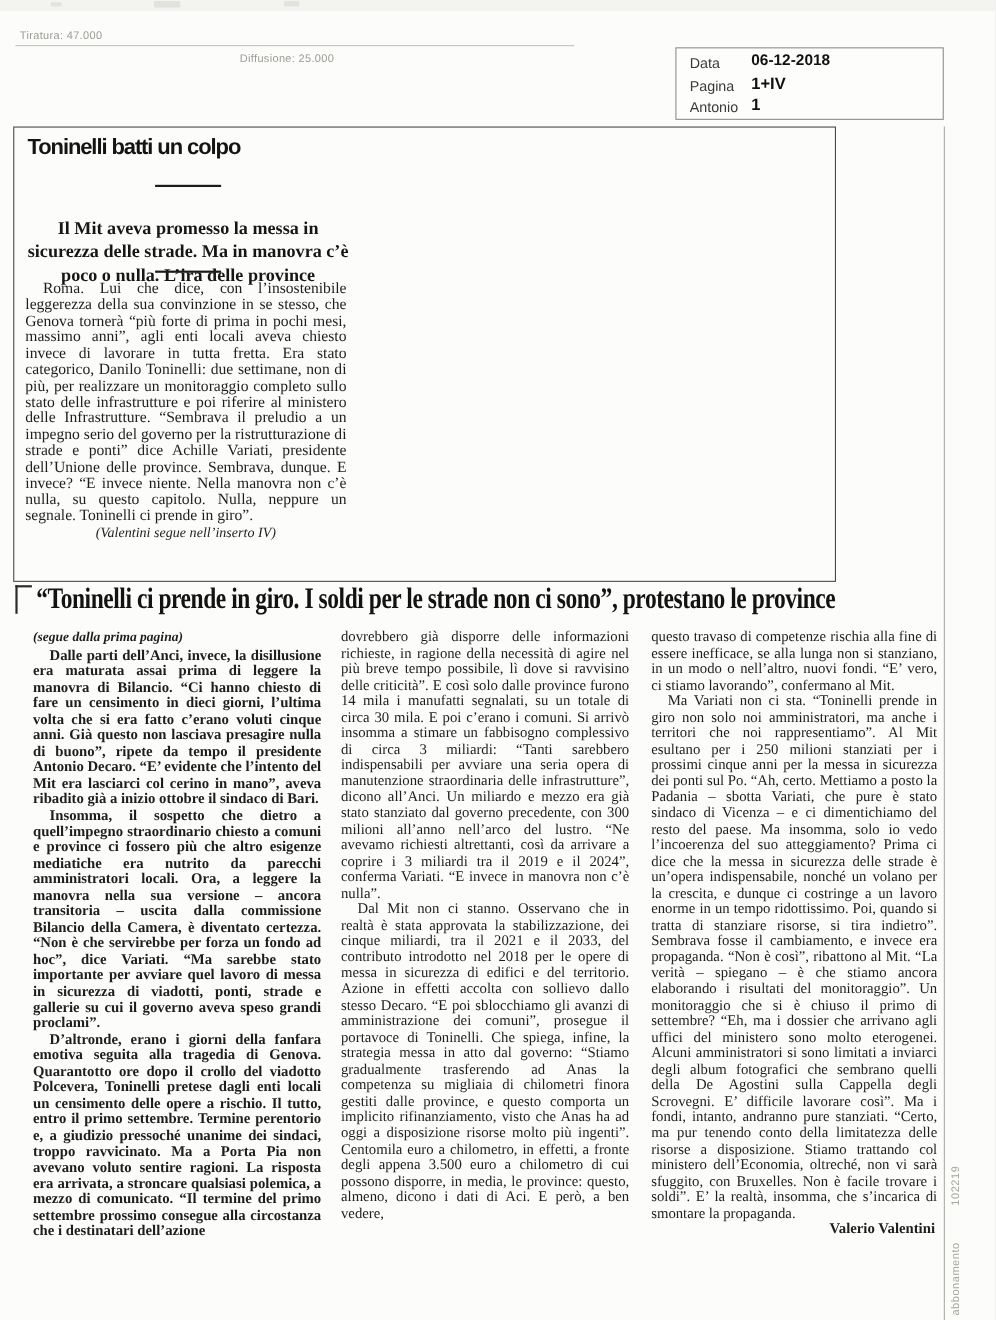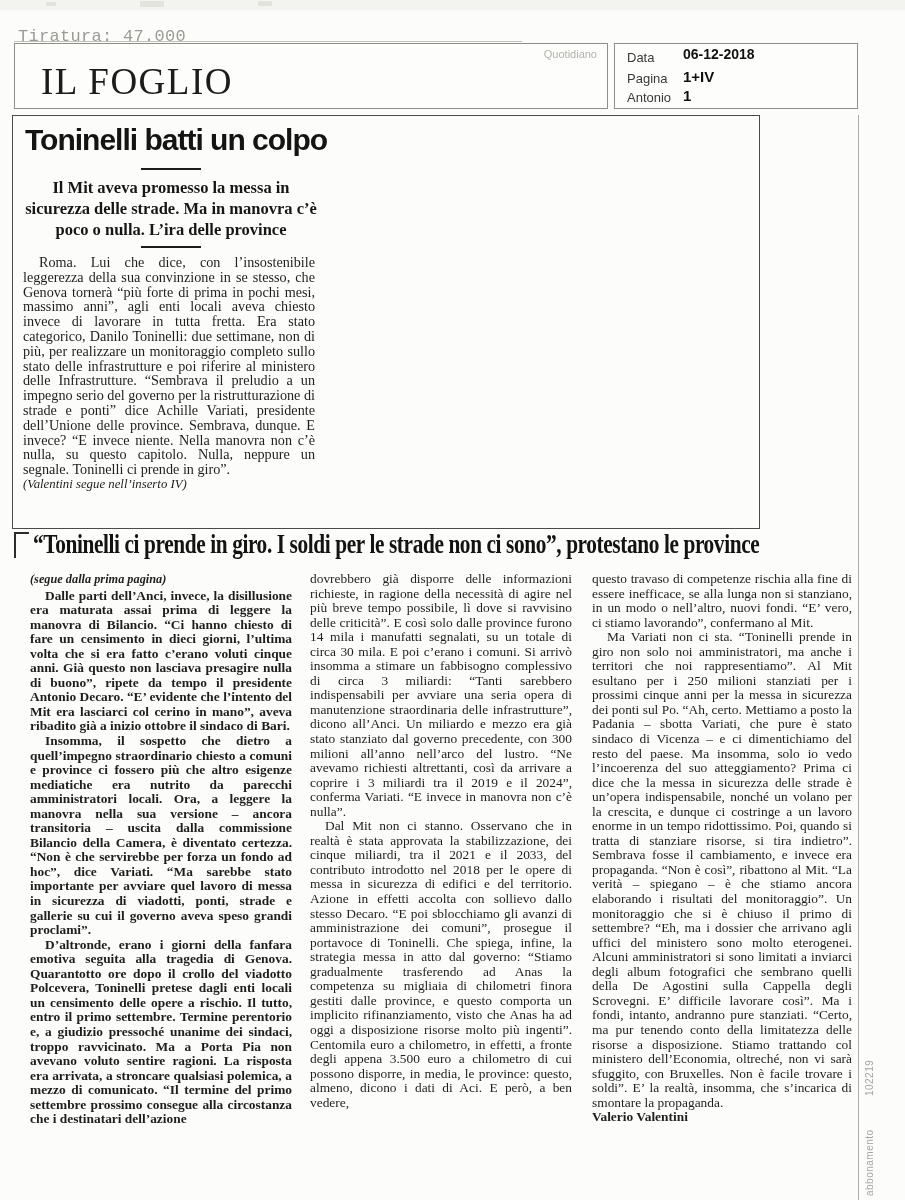--- a/index.html
+++ b/index.html
@@ -6,69 +6,65 @@
   .page{
     position:relative;width:905px;height:1200px;margin:0 auto;
     background:#fcfcfa;overflow:hidden;
     font-family:"Liberation Serif", serif;color:#1e1e1c;
   }
   .abs{position:absolute;}
   
   .top-strip{left:0;top:0;width:905px;height:10px;background:#f3f3f0;}
   .smudge{background:#e3e3de;border-radius:1px;}
   
-  .meta-label{font-family:Liberation Mono, monospace;font-size:17px;color:#9b9b96;letter-spacing:.3px;}
+  .meta-label{font-family:Liberation Sans, sans-serif;font-size:10px;color:#9b9b96;letter-spacing:.3px;}
   .meta-rule{height:1px;background:#c3c3bd;}
   
   .hbox{border:1px solid #8f8f89;background:#fdfdfb;}
   .masthead{font-family:"Liberation Serif",serif;font-size:37px;letter-spacing:1.5px;color:#1c1c1a;font-weight:normal;}
   .quotidiano{font-family:"Liberation Sans",sans-serif;font-size:11px;color:#b2b2ac;}
   .info-label{font-family:"Liberation Sans",sans-serif;font-size:13px;color:#3a3a38;}
   .info-value{font-family:"Liberation Sans",sans-serif;font-weight:bold;color:#111;}
   
   .a1box{border:1px solid #4a4a46;}
-  .a1title{font-family:"Liberation Sans",sans-serif;font-weight:800;font-size:30px;letter-spacing:-1px;color:#141412;}
+  .a1title{font-family:"Liberation Sans",sans-serif;font-weight:800;font-size:20px;letter-spacing:-1px;color:#141412;}
   .midrule{height:2px;background:#1c1c1a;}
-  .a1sub{font-weight:bold;font-size:16.5px;line-height:21px;text-align:center;color:#161614;}
+  .a1sub{font-weight:bold;font-size:16.5px;line-height:21px;text-align:center;color:#161614;margin-top:20px;}
   .a1body{font-size:14.2px;line-height:14.8px;text-align:justify;overflow:hidden;}
   .a1body p{margin:0;text-indent:16px;}
-  .a1tag{font-style:italic;font-size:12.8px;text-align:left;}
+  .a1tag{font-style:italic;font-size:12.8px;text-align:center;}
   
   .bracket{border-left:2px solid #2c2c2a;border-top:2px solid #2c2c2a;}
   .a2head{font-size:27px;font-weight:bold;letter-spacing:-.5px;color:#131311;white-space:nowrap;
           transform:scaleX(.79);transform-origin:left top;}
   .col{font-size:13.4px;line-height:14.55px;text-align:justify;overflow:hidden;}
   .col p{margin:0;}
   .p-indent{text-indent:15px;}
   .contnote{font-style:italic;font-size:12.3px;text-align:left;margin-bottom:2px;}
-  .byline{font-weight:bold;padding-right:2px;}
+  .byline{font-weight:bold;text-align:right;padding-right:2px;}
   
   .vline{width:1px;background:#adada7;}
   .vtext{font-family:"Liberation Sans",sans-serif;font-size:10px;color:#a6a6a0;
          letter-spacing:.5px;word-spacing:30px;white-space:nowrap;
          transform:rotate(-90deg);transform-origin:left top;}
 </style>
 </head>
 <body>
 
 <div class="page">
 
   <div class="abs top-strip"></div>
   <div class="abs smudge" style="left:140px;top:1px;width:24px;height:6px;"></div>
   <div class="abs smudge" style="left:46px;top:2px;width:10px;height:4px;"></div>
   <div class="abs smudge" style="left:258px;top:1px;width:14px;height:5px;"></div>
 
   <div class="abs meta-label" style="left:18px;top:27px;">Tiratura: 47.000</div>
   <div class="abs meta-label" style="left:218px;top:27px;margin-top:21px;">Diffusione: 25.000</div>
   <div class="abs meta-rule" style="left:14px;top:41px;width:508px;"></div>
 
-  <div class="abs hbox" style="left:14px;top:43px;width:592px;height:64px;">
-    <div class="abs quotidiano" style="right:10px;top:4px;position:absolute;">Quotidiano</div>
-    <div class="abs masthead" style="left:26px;top:16px;position:absolute;">IL FOGLIO</div>
-  </div>
 
   <div class="abs hbox" style="left:614px;top:43px;width:242px;height:64px;">
     <div style="position:absolute;left:12px;top:6px;" class="info-label">Data</div>
     <div style="position:absolute;left:68px;top:2px;font-size:14px;" class="info-value">06-12-2018</div>
     <div style="position:absolute;left:12px;top:27px;" class="info-label">Pagina</div>
     <div style="position:absolute;left:68px;top:24px;font-size:15px;" class="info-value">1+IV</div>
     <div style="position:absolute;left:12px;top:46px;" class="info-label">Antonio</div>
     <div style="position:absolute;left:68px;top:43px;font-size:15px;" class="info-value">1</div>
   </div>
 

